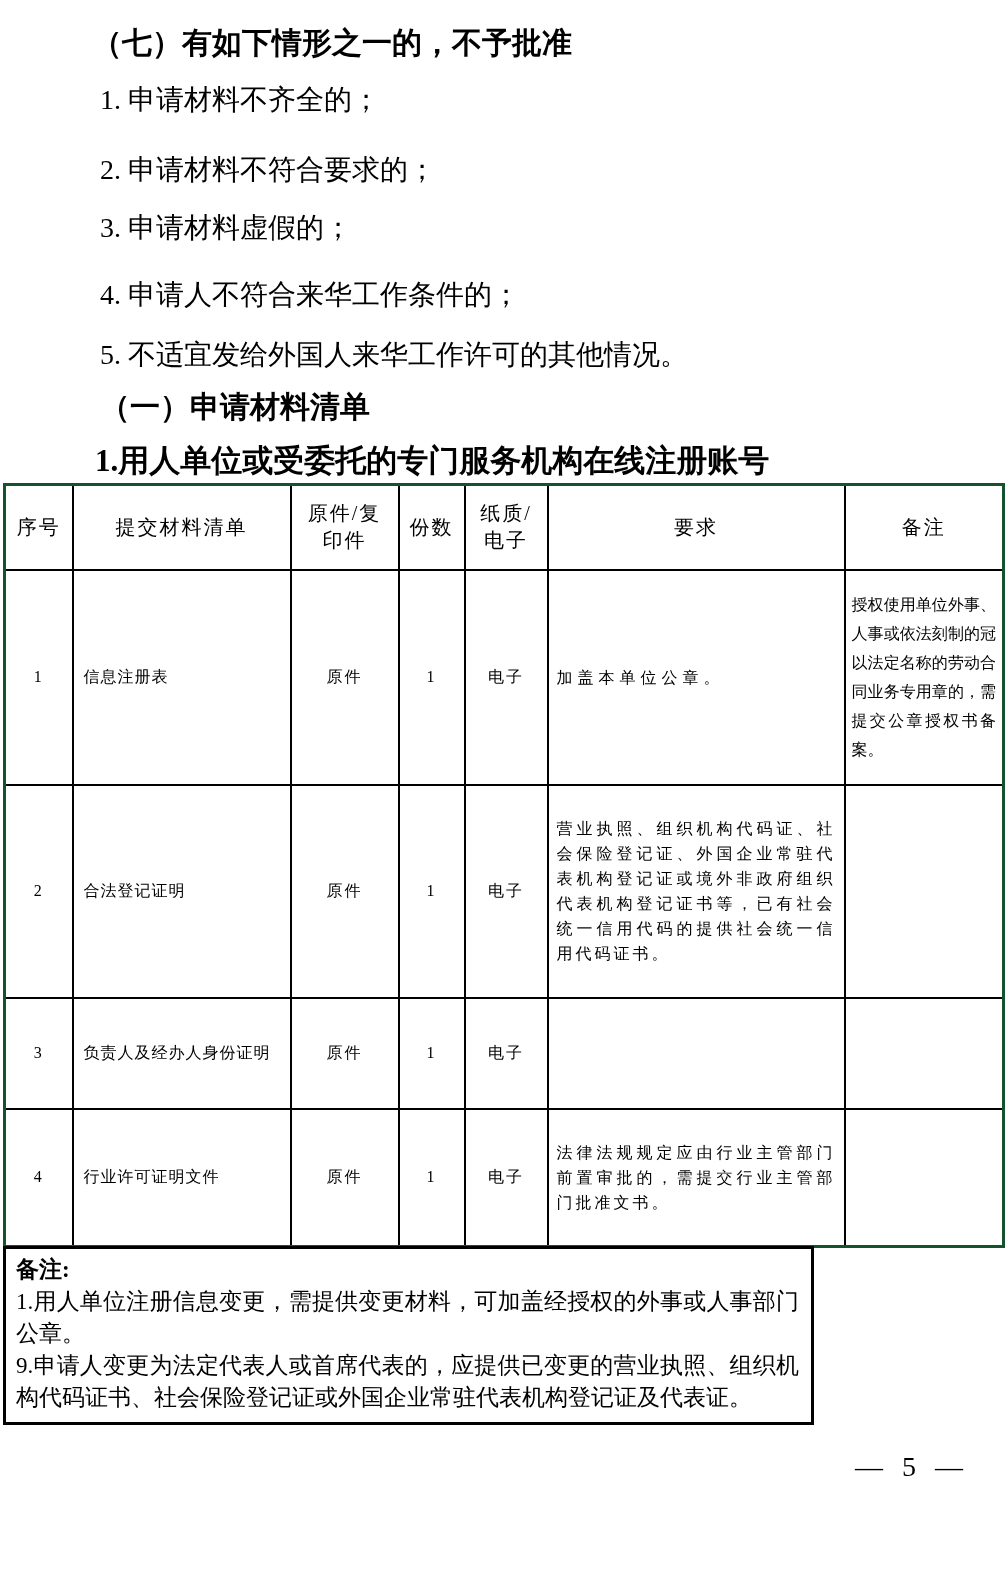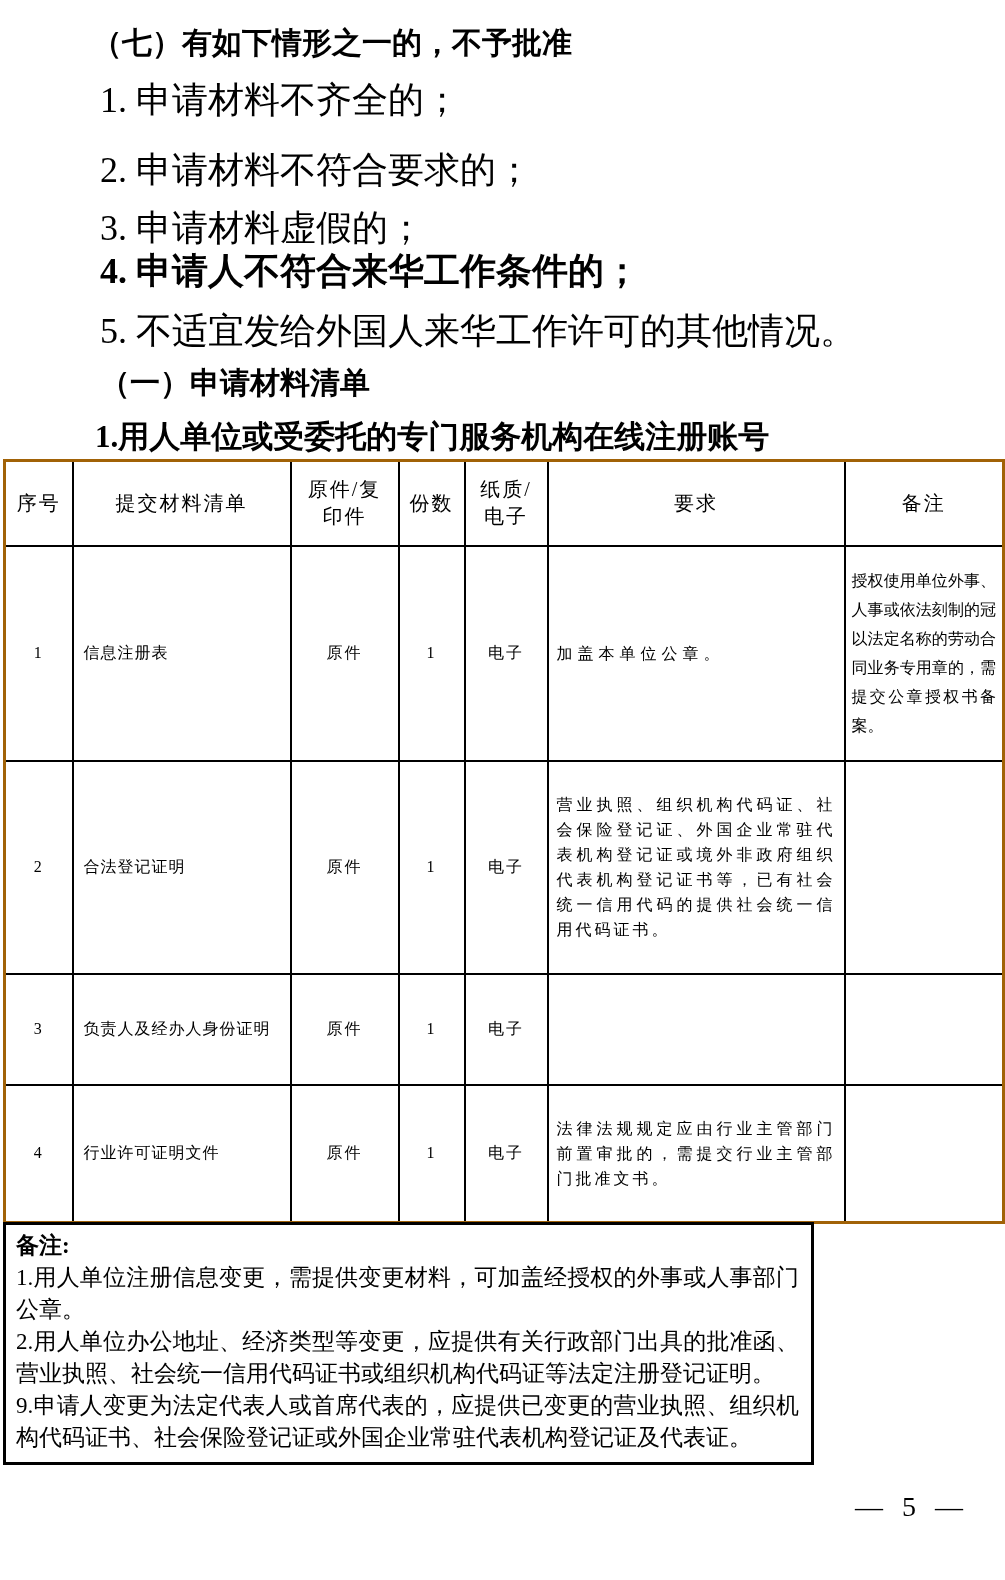--- a/index.html
+++ b/index.html
@@ -12,27 +12,27 @@
     font-family: "Liberation Serif", serif;
   }
   .h7 {
     margin: 24px 0 0 92px;
     font-size: 30px;
     font-weight: bold;
     line-height: 38px;
   }
   .item {
     margin-left: 100px;
-    font-size: 36px;
+    font-size: 28px;
     line-height: 32px;
   }
   .i1 { margin-top: 22px; }
   .i2 { margin-top: 38px; }
   .i3 { margin-top: 26px; }
-  .i4 { margin-top: 11px; font-weight: bold; }
+  .i4 { margin-top: 35px; }
   .i5 { margin-top: 28px; }
   .h8 {
     margin: 21px 0 0 102px;
     font-size: 32px;
     font-weight: bold;
     line-height: 38px;
     font-family: "Liberation Sans", sans-serif;
   }
   .h81 {
     margin: 17px 0 0 100px;
@@ -44,21 +44,21 @@
     margin: 16px 0 0 95px;
     font-size: 31px;
     font-weight: bold;
     line-height: 38px;
   }
   table.materials {
     border-collapse: collapse;
     table-layout: fixed;
     width: 999px;
     margin: 3px 0 0 3px;
-    border: 3px solid #a16207;
+    border: 3px solid #14532d;
   }
   .materials th, .materials td {
     border: 2px solid #000;
     font-weight: normal;
     vertical-align: middle;
     overflow: hidden;
   }
   .materials th {
     font-size: 20px;
     letter-spacing: 2px;
@@ -187,19 +187,18 @@
         <td class="c-center">电子</td>
         <td class="c-req">法律法规规定应由行业主管部门前置审批的，需提交行业主管部门批准文书。</td>
         <td class="c-remark"></td>
       </tr>
     </tbody>
   </table>
 
   <div class="notes">
     <div class="notes-label">备注:</div>
     <div class="note">1.用人单位注册信息变更，需提供变更材料，可加盖经授权的外事或人事部门公章。</div>
-    <div class="note">2.用人单位办公地址、经济类型等变更，应提供有关行政部门出具的批准函、营业执照、社会统一信用代码证书或组织机构代码证等法定注册登记证明。</div>
     <div class="note">9.申请人变更为法定代表人或首席代表的，应提供已变更的营业执照、组织机构代码证书、社会保险登记证或外国企业常驻代表机构登记证及代表证。</div>
   </div>
 
   <div class="pagenum">— 5 —</div>
 
 </div>
 
 </body></html>

